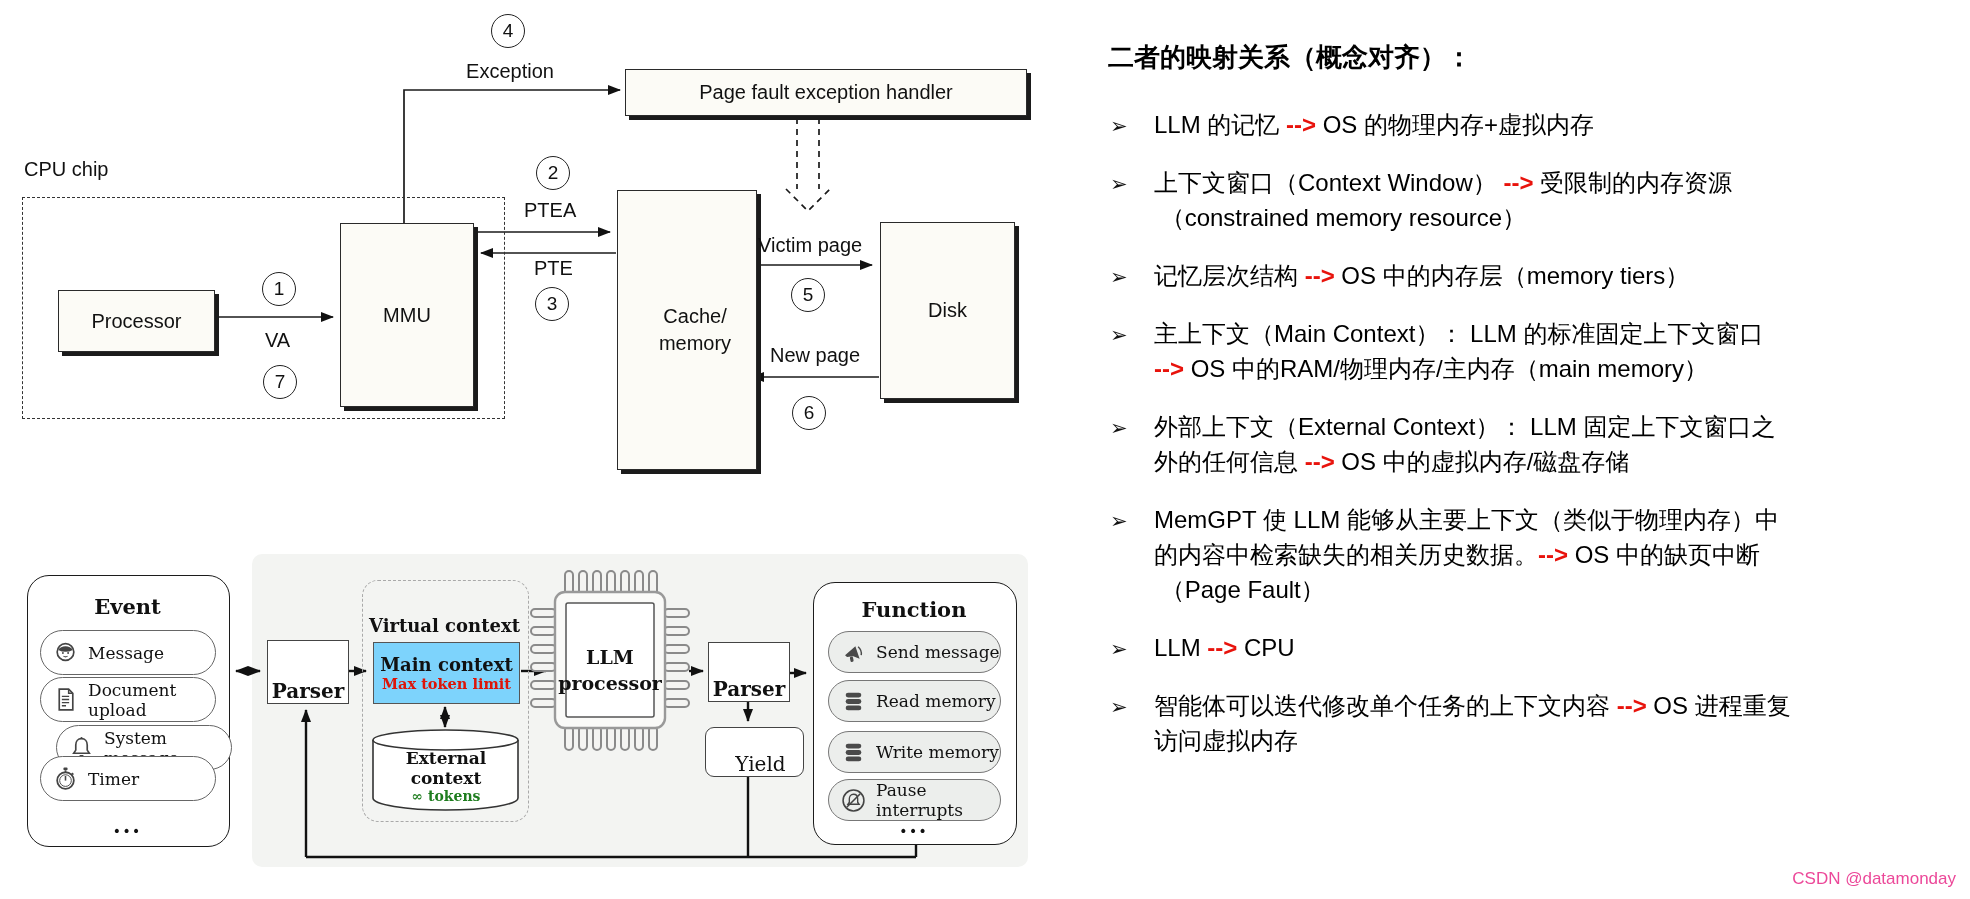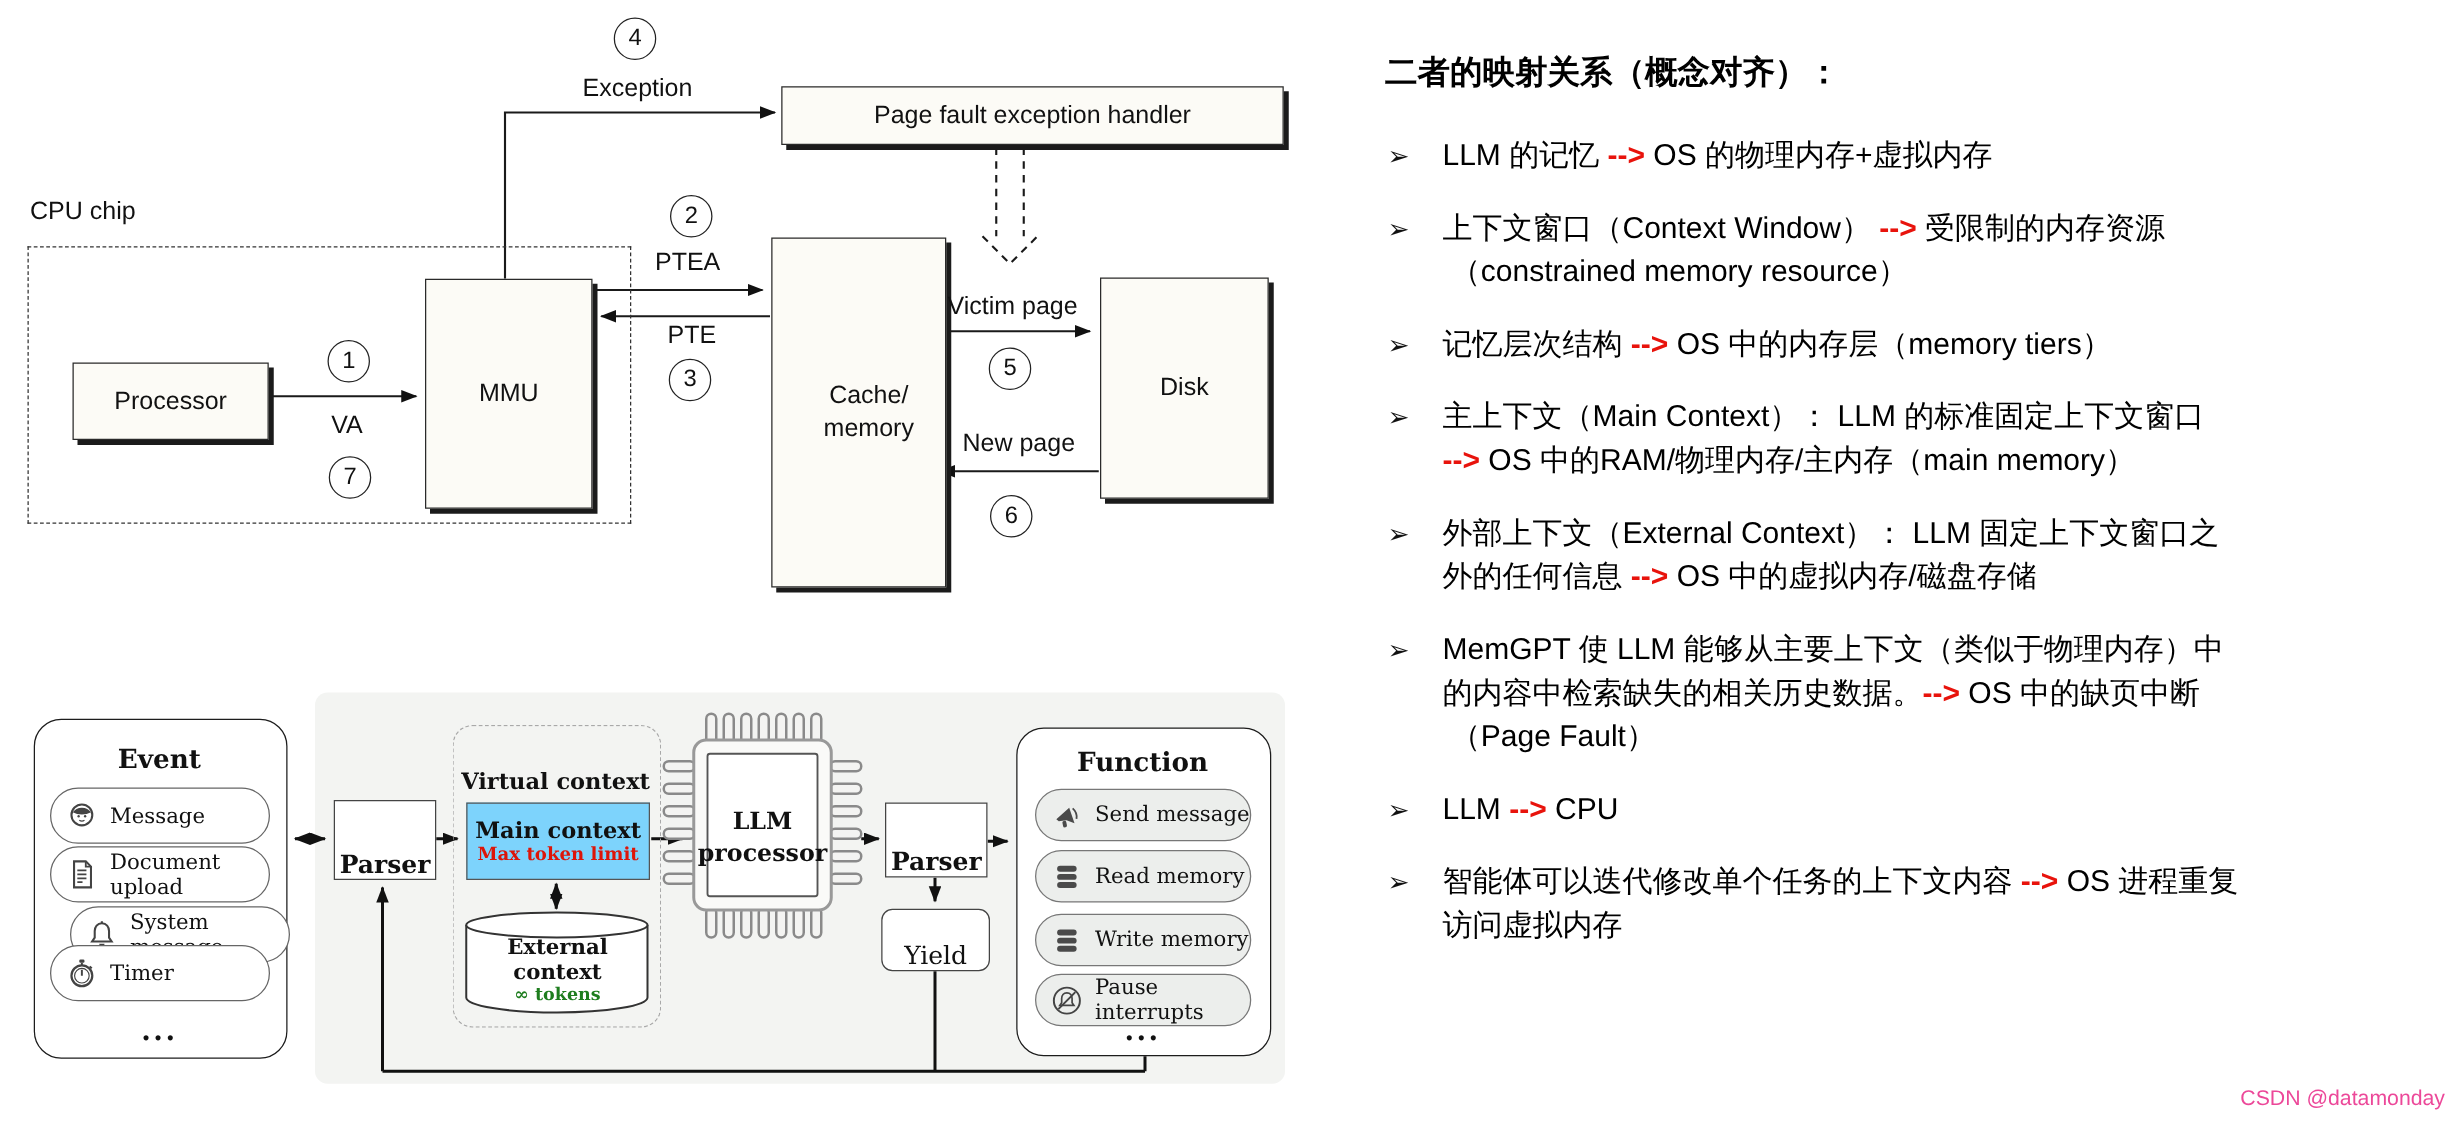--- a/index.html
+++ b/index.html
@@ -228,21 +228,21 @@
   </div>
 
   <div class="abs serif" style="left:557px;top:644px;width:106px;text-align:center;font-weight:bold;font-size:19px;line-height:26px;">
     <div>LLM</div>
     <div>processor</div>
   </div>
 
   <div class="sqbox serif" style="left:708px;top:642px;width:80px;height:58px;font-weight:bold;font-size:20px;">
     <span>Parser</span>
   </div>
-  <div class="sqbox serif" style="left:705px;top:727px;width:85px;height:48px;border-radius:9px;font-size:20px;">
+  <div class="sqbox serif" style="left:705px;top:727px;width:85px;height:48px;border-radius:9px;font-size:20px;padding-left:12px;">
     <span>Yield</span>
   </div>
 
   <div class="rbox" style="left:813px;top:582px;width:202px;height:261px;"></div>
   <div class="boxtitle" style="left:813px;top:597px;width:202px;">Function</div>
 
   <div class="pill graypill" style="left:828px;top:631px;width:173px;height:42px;">
     <span class="picon">
       <svg viewBox="0 0 24 24">
           <g transform="rotate(-12 12 12)">

